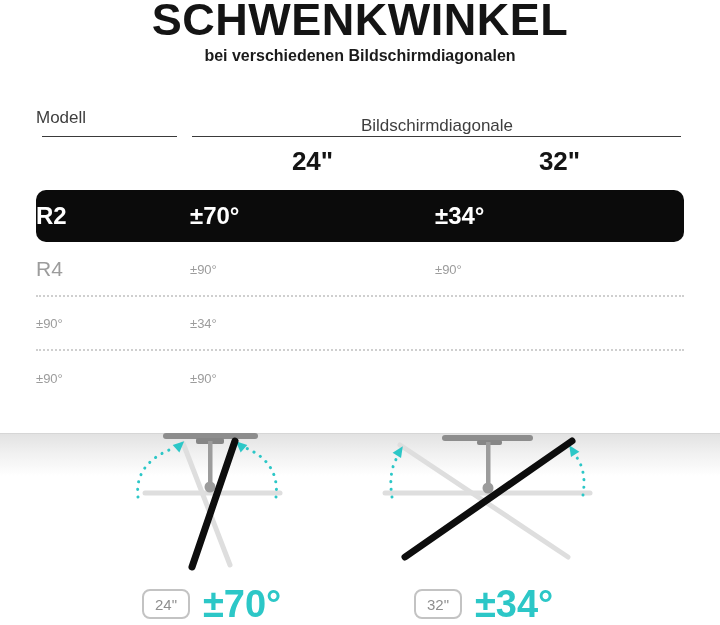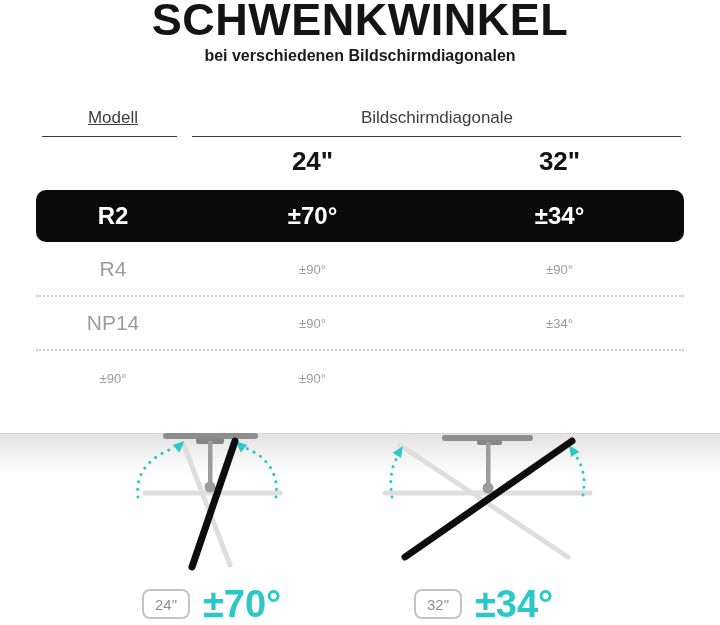--- a/index.html
+++ b/index.html
@@ -15,39 +15,39 @@
     letter-spacing:0.5px; color:#141414;
   }
   .subtitle {
     position:absolute; top:47px; left:0; right:0;
     text-align:center; font-size:16px; font-weight:bold; color:#1b1b1b;
   }
 
   
   .th-model {
     position:absolute; top:108px; left:36px; width:154px;
-    text-align:center; font-size:17px; color:#3e3e3e;text-decoration:underline;
+    text-align:left; font-size:17px; color:#3e3e3e;
   }
   .th-group {
-    position:absolute; top:108px; left:190px; width:494px;
+    position:absolute; top:116px; left:190px; width:494px;
     text-align:center; font-size:17px; color:#3e3e3e;
   }
   .rule { position:absolute; top:136px; height:0; border-top:1.5px solid #3a3a3a; }
   .rule-model { left:42px;  width:135px; }
   .rule-group { left:192px; width:489px; }
   .th-size {
     position:absolute; top:146px; text-align:center;
     font-size:26px; font-weight:bold; color:#141414;
   }
   .th-size-24 { left:190px; width:245px; }
   .th-size-32 { left:435px; width:249px; }
 
   .grid3 {
     display:grid; grid-template-columns:154px 245px 249px;
-    align-items:center; text-align:center;
+    align-items:center; text-align:left;
   }
   .hl-row {
     position:absolute; top:190px; left:36px; width:648px; height:52px;
     background:#0b0b0b; border-radius:10px;
     color:#ffffff; font-weight:bold; font-size:24px;
   }
   .rows { position:absolute; top:243px; left:36px; width:648px; }
   .row { height:54px; box-sizing:border-box; color:#9c9c9c; }
   .row.sep { border-bottom:2px dotted #cfcfcf; }
   .row .model { font-size:21px; }
@@ -105,21 +105,20 @@
     <div class="val">±34°</div>
   </div>
 
   <div class="rows">
     <div class="row sep grid3">
       <div class="model">R4</div>
       <div class="val">±90°</div>
       <div class="val">±90°</div>
     </div>
     <div class="row sep grid3">
-      <div class="model">NP14</div>
       <div class="val">±90°</div>
       <div class="val">±34°</div>
     </div>
     <div class="row grid3">
       <div class="val">±90°</div>
       <div class="val">±90°</div>
     </div>
   </div>
 
   <div class="band"></div>

